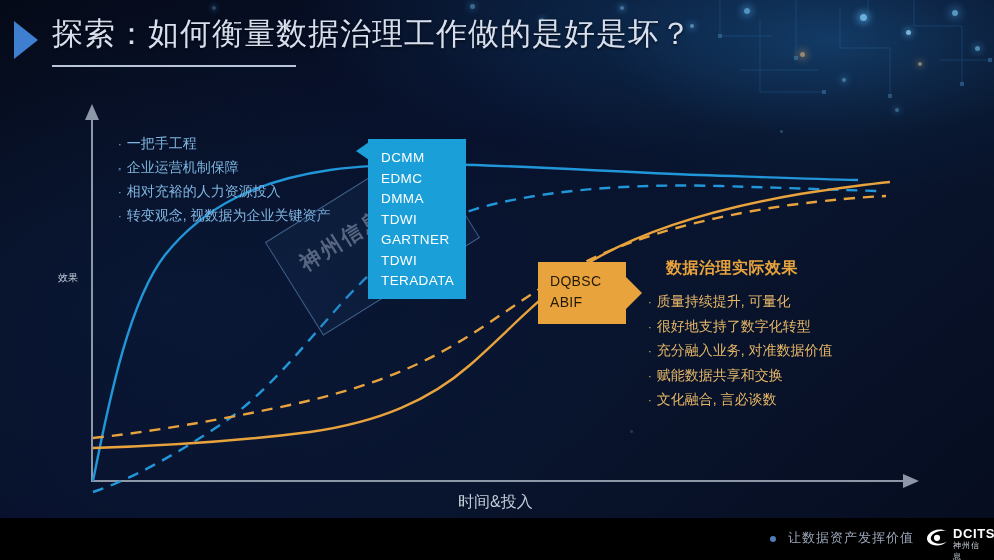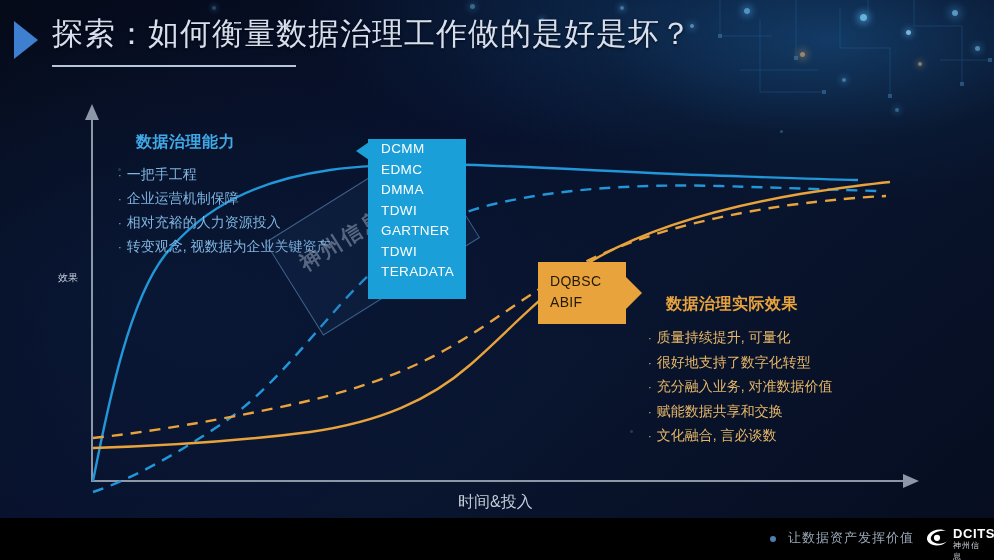--- a/index.html
+++ b/index.html
@@ -86,21 +86,21 @@
   #dq-tip {
     position:absolute; left:626px; top:277px; width:0;height:0;
     border-top:16px solid transparent; border-bottom:16px solid transparent;
     border-left:16px solid #e8a33d;
   }
   .dq-item { font-size:14px; color:#231a06; line-height:21px; padding-left:12px; letter-spacing:.3px; }
   #dq-box .dq-first { padding-top:9px; }
 
   
   #eff-block { position:absolute; left:648px; top:258px; width:290px; }
-  #eff-title { font-size:16px; font-weight:bold; color:#e8a33d; margin-left:18px; margin-bottom:11px; letter-spacing:.5px;margin-top:36px;}
+  #eff-title { font-size:16px; font-weight:bold; color:#e8a33d; margin-left:18px; margin-bottom:11px; letter-spacing:.5px;}
   .eff-item { font-size:14px; color:#e6b768; line-height:23.5px; white-space:nowrap; }
   .eff-item .dot { color:#e6b768; margin-right:5px; font-size:11px; }
 
   
   #watermark {
     position:absolute; left:280px; top:185px; width:185px; height:110px;
     transform:rotate(-32deg); transform-origin:center center;
     border:1px solid rgba(120,175,225,.45);
     background:rgba(40,80,130,.14);
     color:rgba(190,205,225,.42); font-size:21px; font-weight:bold;
@@ -181,33 +181,32 @@
     <path d="M93,481 C110,395 130,300 165,255 C205,205 260,180 330,170 C420,157 560,170 700,175 C760,177 810,179 858,180" fill="none" stroke="#2196d8" stroke-width="2.4"></path>
 
     <path d="M93,492 C130,480 175,455 220,425 C265,395 300,350 340,305 C385,255 430,220 490,205 C560,188 640,184 720,186 C790,188 840,190 878,191" fill="none" stroke="#2196d8" stroke-width="2.4" stroke-dasharray="11 8" stroke-linecap="butt"></path>
 
     <path d="M93,438 C150,432 220,420 290,405 C350,392 400,375 445,350 C495,322 535,288 585,262 C645,232 720,215 790,205 C830,200 862,197 886,196" fill="none" stroke="#e8a33d" stroke-width="2.4" stroke-dasharray="11 8" stroke-linecap="butt"></path>
 
     <path d="M93,448 C160,446 240,441 310,432 C380,422 430,400 470,365 C510,330 545,290 590,262 C650,226 730,206 800,194 C840,188 870,184 890,182" fill="none" stroke="#e8a33d" stroke-width="2.4"></path>
   </svg>
 
   <div id="cap-block">
-    <div id="cap-title">数据治理能力</div>
     <div class="cap-item"><span class="dot">·</span><span>一把手工程</span></div>
     <div class="cap-item"><span class="dot">·</span><span>企业运营机制保障</span></div>
     <div class="cap-item"><span class="dot">·</span><span>相对充裕的人力资源投入</span></div>
     <div class="cap-item"><span class="dot">·</span><span>转变观念, 视数据为企业关键资产</span></div>
   </div>
 
   <div id="watermark">神州信息 彭万志</div>
 
   <div id="std-notch"></div>
   <div id="std-notch2"></div>
   <div id="std-box">
-    <div class="std-item" style="">DCMM</div>
+    <div class="std-item" style="padding-top:9px;">DCMM</div>
     <div class="std-item">EDMC</div>
     <div class="std-item">DMMA</div>
     <div class="std-item">TDWI</div>
     <div class="std-item">GARTNER</div>
     <div class="std-item">TDWI</div>
     <div class="std-item">TERADATA</div>
   </div>
 
   <div id="dq-box">
     <div class="dq-item dq-first">DQBSC</div>

